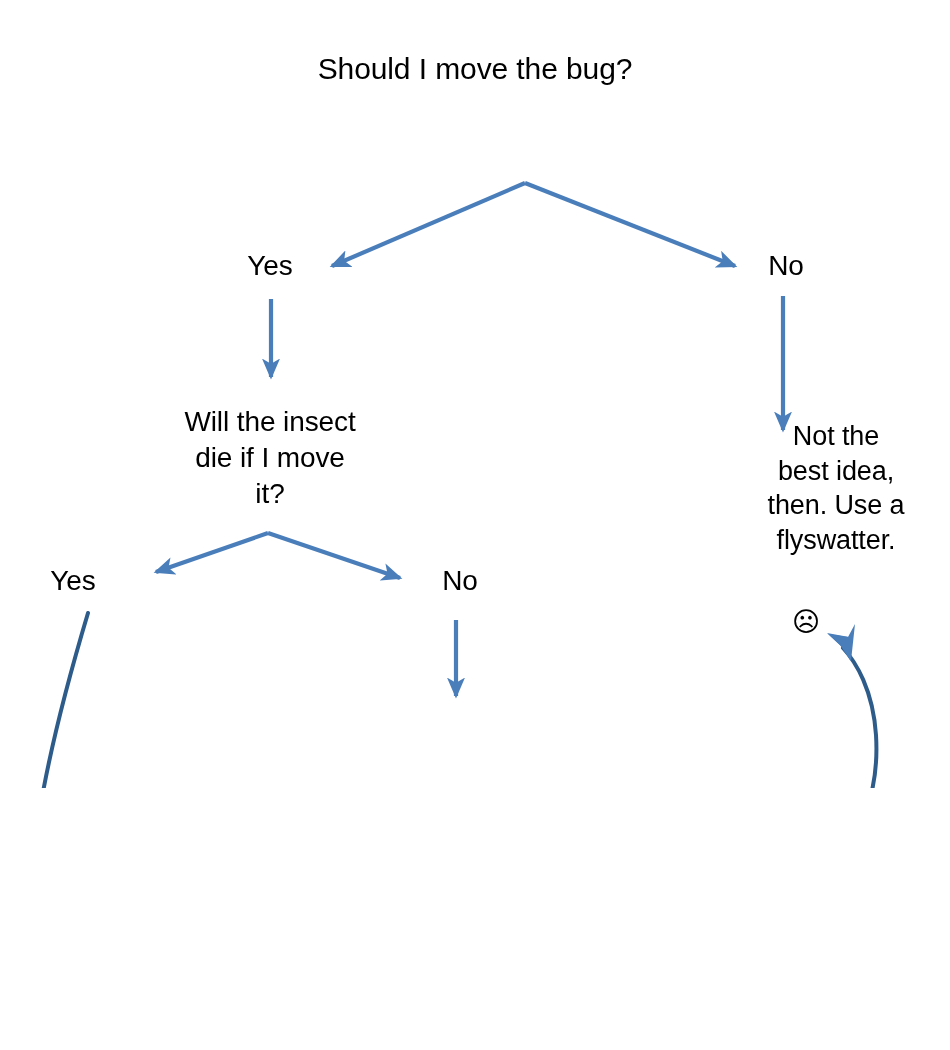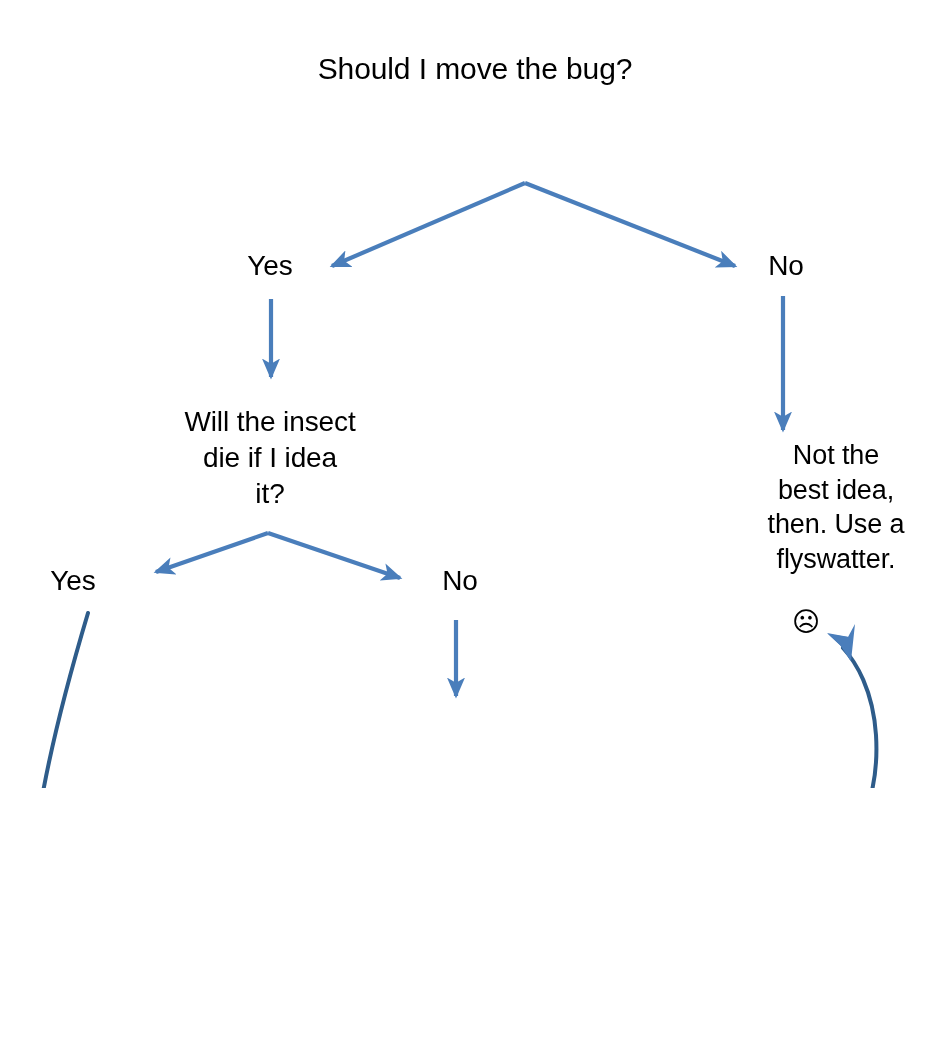--- a/index.html
+++ b/index.html
@@ -80,21 +80,21 @@
   .outcome-good {
     font-size: 27px;
     width: 230px;
     left: 341px;
     top: 718px;
   }
   .outcome-bad {
     font-size: 27px;
     width: 220px;
     left: 726px;
-    top: 438px;
+    top: 419px;
   }
   .sad-face {
     position: absolute;
     left: 726px;
     top: 608px;
     width: 160px;
     text-align: center;
     font-size: 27px;
     font-family: "DejaVu Sans", sans-serif;
     color: #000000;
@@ -157,21 +157,21 @@
   </svg>
 
   <div class="node title">Should I move the bug?</div>
 
 
   <div class="node label-yes-1">Yes</div>
 
   <div class="node label-no-1">No</div>
 
   <div class="node q2">Will the insect
-die if I idea
+die if I move
 it?</div>
 
   <div class="node label-yes-2">Yes</div>
 
   <div class="node label-no-2">No</div>
 
 
   <div class="node outcome-bad">Not the
 best idea,
 then. Use a

